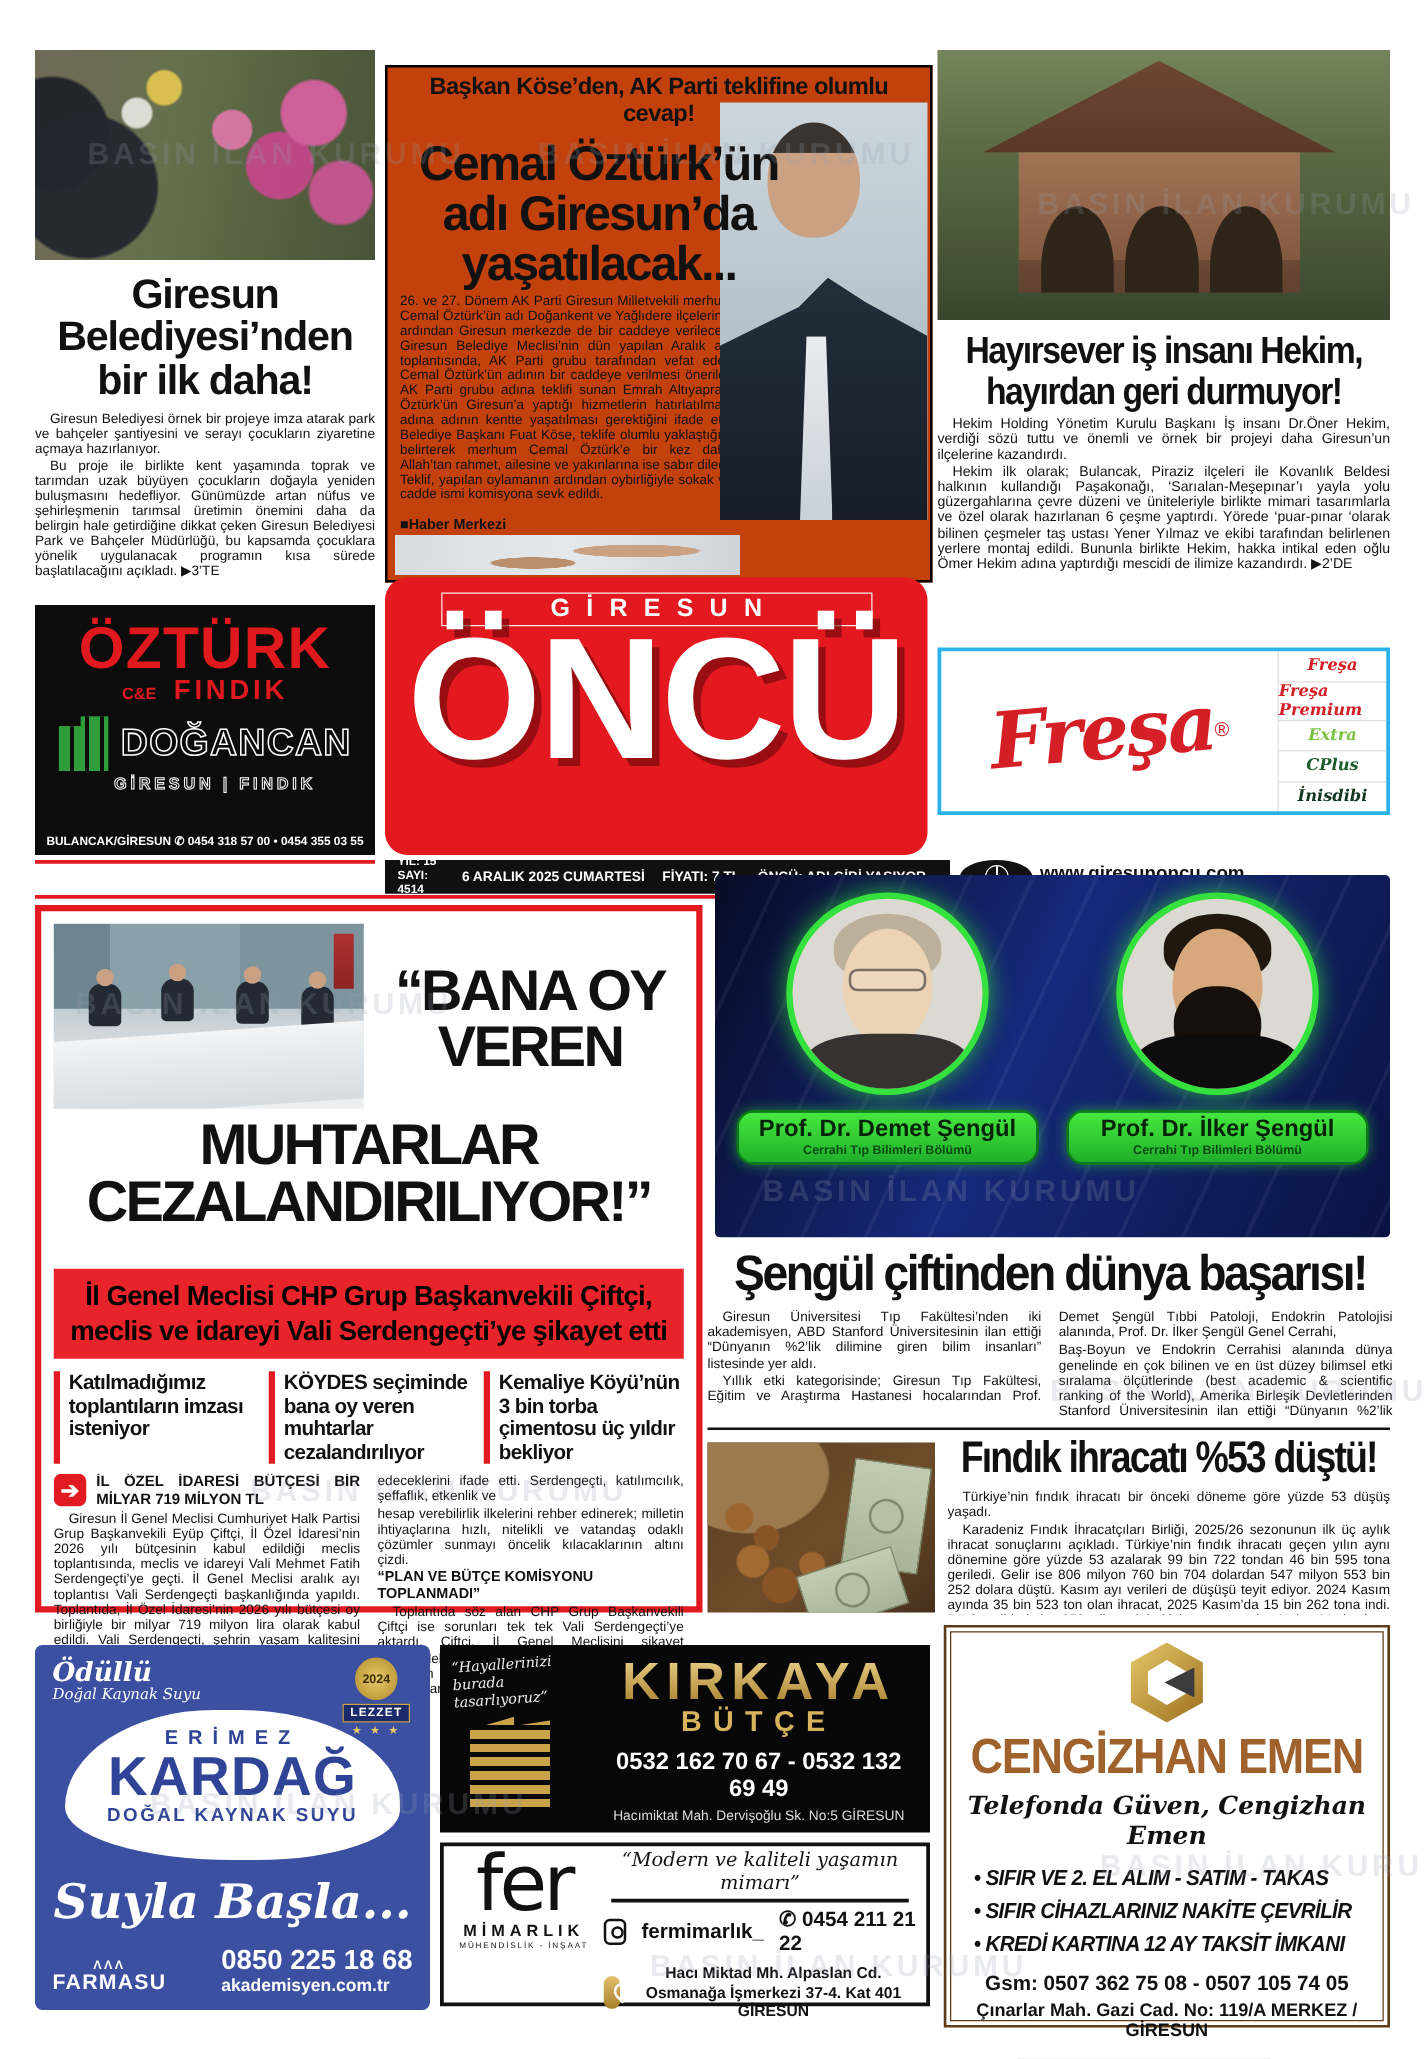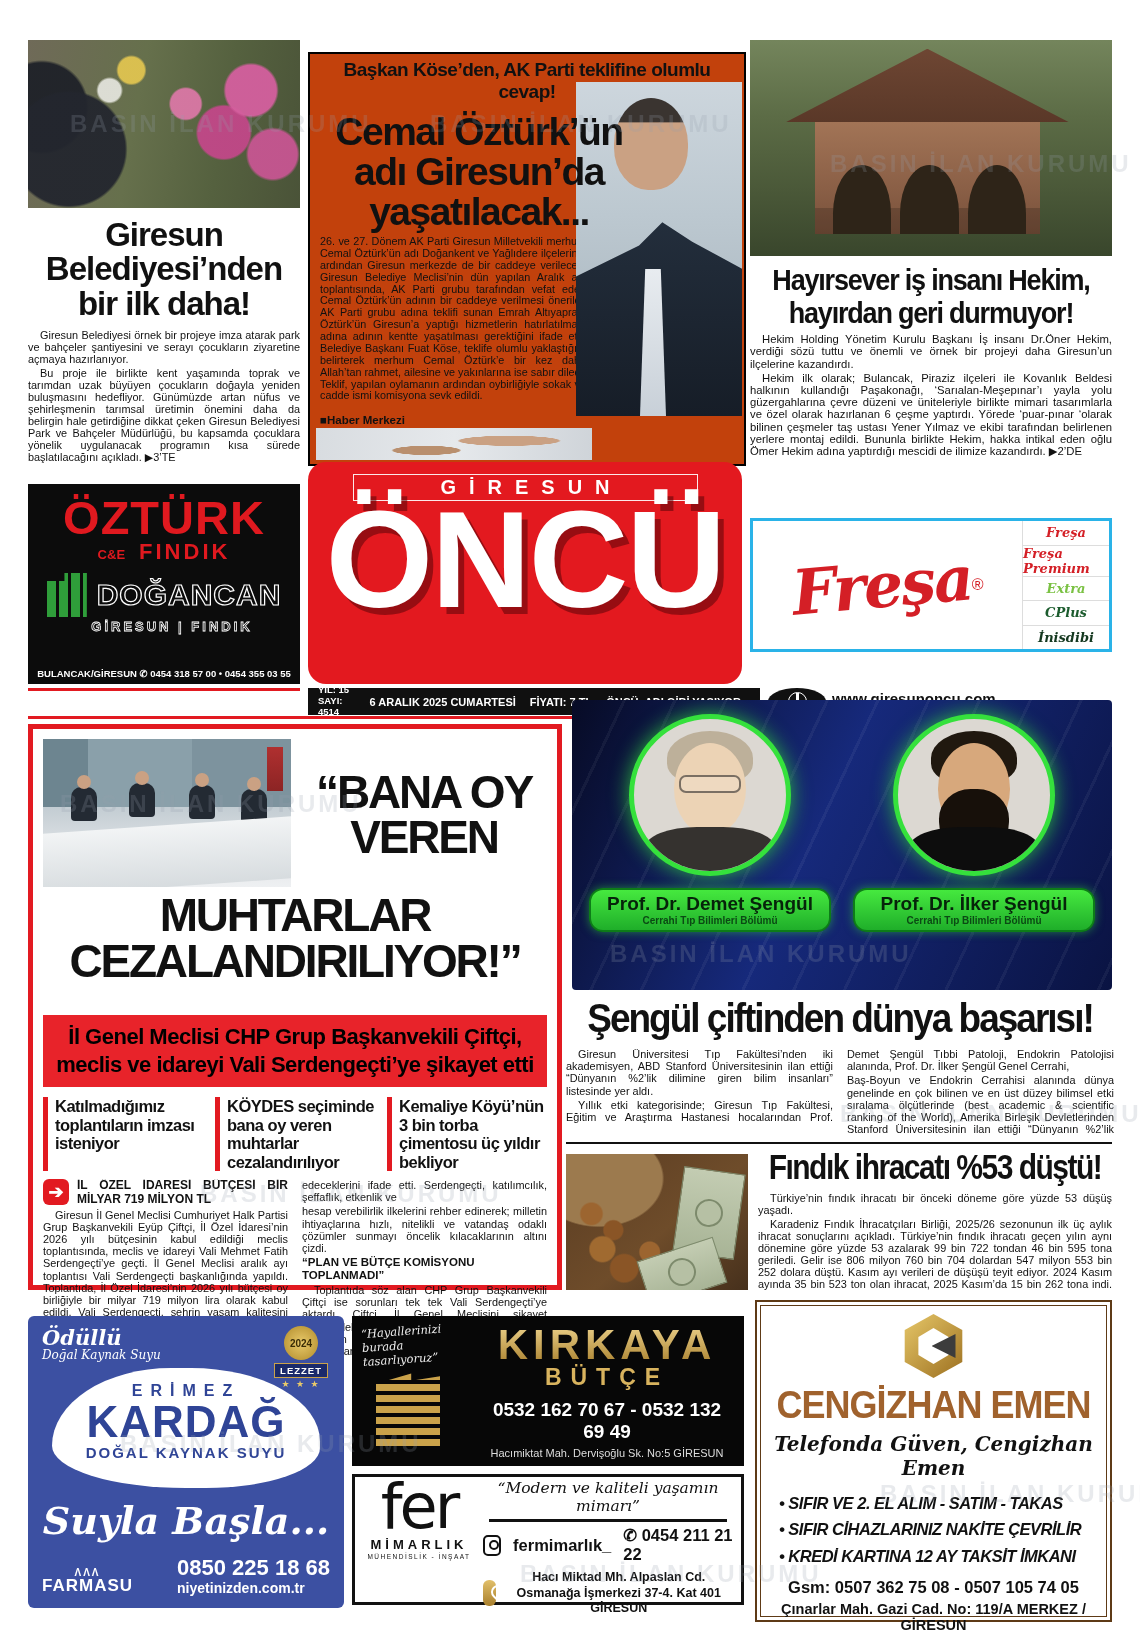--- a/index.html
+++ b/index.html
@@ -442,21 +442,21 @@
       <div class="kd-sub">DOĞAL KAYNAK SUYU</div>
     </div>
     <div class="kd-script">Suyla Başla...</div>
     <div class="kd-foot">
       <div class="kd-farm">
         <span class="mt">ΛΛΛ</span>
         <span>FARMASU</span>
       </div>
       <div>
         <div class="kd-phone">0850 225 18 68</div>
-        <div class="kd-url">niyetinizden.com.tr</div>
+        <div class="kd-url">akademisyen.com.tr</div>
       </div>
     </div>
   </div>
 
   <div class="abs ad-kirkaya">
     <div class="kk-left">
       <div class="kk-tag">“Hayallerinizi burada tasarlıyoruz”</div>
       <div class="kk-build"></div>
     </div>
     <div class="kk-right">

